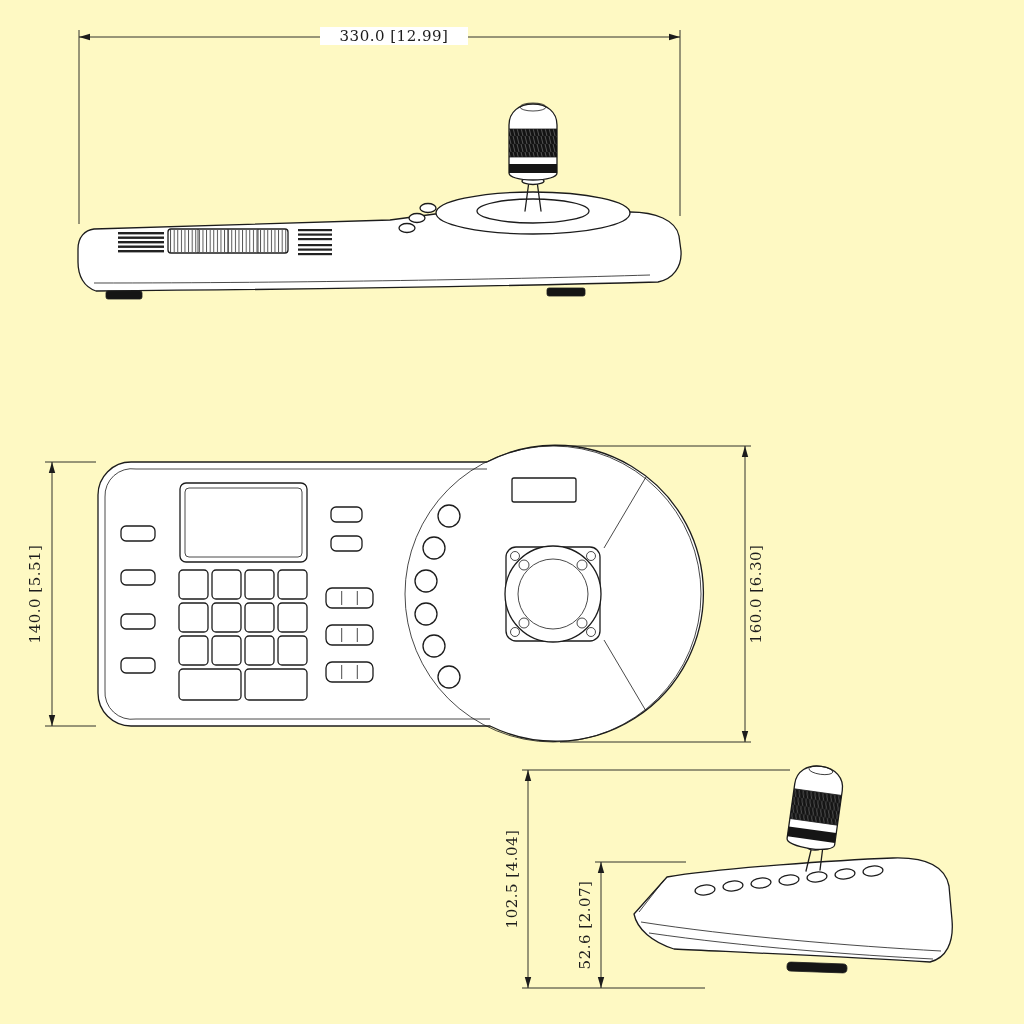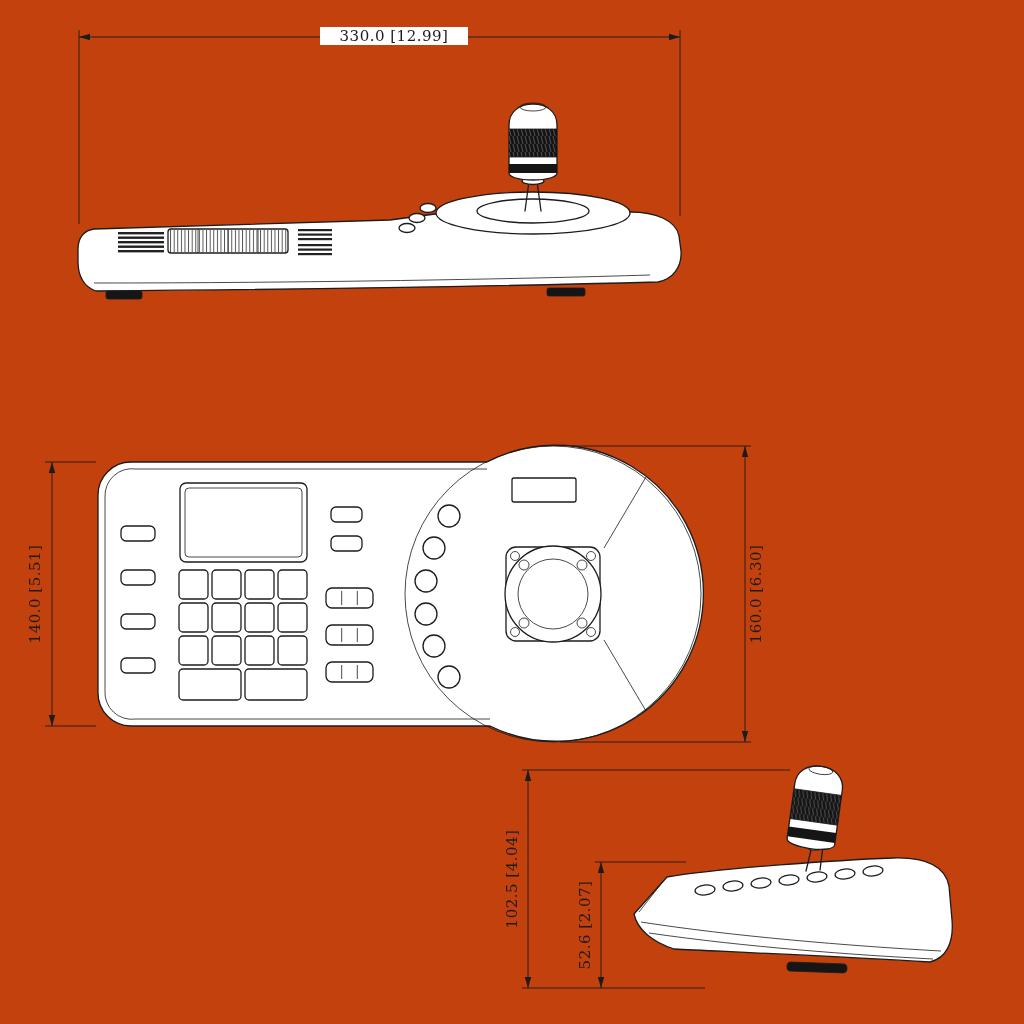--- a/index.html
+++ b/index.html
@@ -1,16 +1,16 @@
 <!DOCTYPE html>
 <html><head>
 <meta charset="utf-8">
 <style>
   html,body{margin:0;padding:0;background:#ffffff;}
-  .stage{position:relative;width:1024px;height:1024px;background:#c2410c;overflow:hidden;}
+  .stage{position:relative;width:1024px;height:1024px;background:#fef9c3;overflow:hidden;}
   svg{display:block;}
   .dim{font-family:"DejaVu Serif","Liberation Serif",serif;font-size:15px;fill:#1c1c1c;letter-spacing:.5px;}
   .ol{fill:none;stroke:#1c1c1c;stroke-width:1.3;stroke-linejoin:round;stroke-linecap:round;}
   .olw{fill:#ffffff;stroke:#1c1c1c;stroke-width:1.3;stroke-linejoin:round;}
   .thin{fill:none;stroke:#1c1c1c;stroke-width:.8;}
   .dimln{fill:none;stroke:#1c1c1c;stroke-width:.9;}
   .arr{fill:#1c1c1c;stroke:none;}
   .dark{fill:#151515;stroke:#1c1c1c;stroke-width:.8;}
 </style>
 </head>

